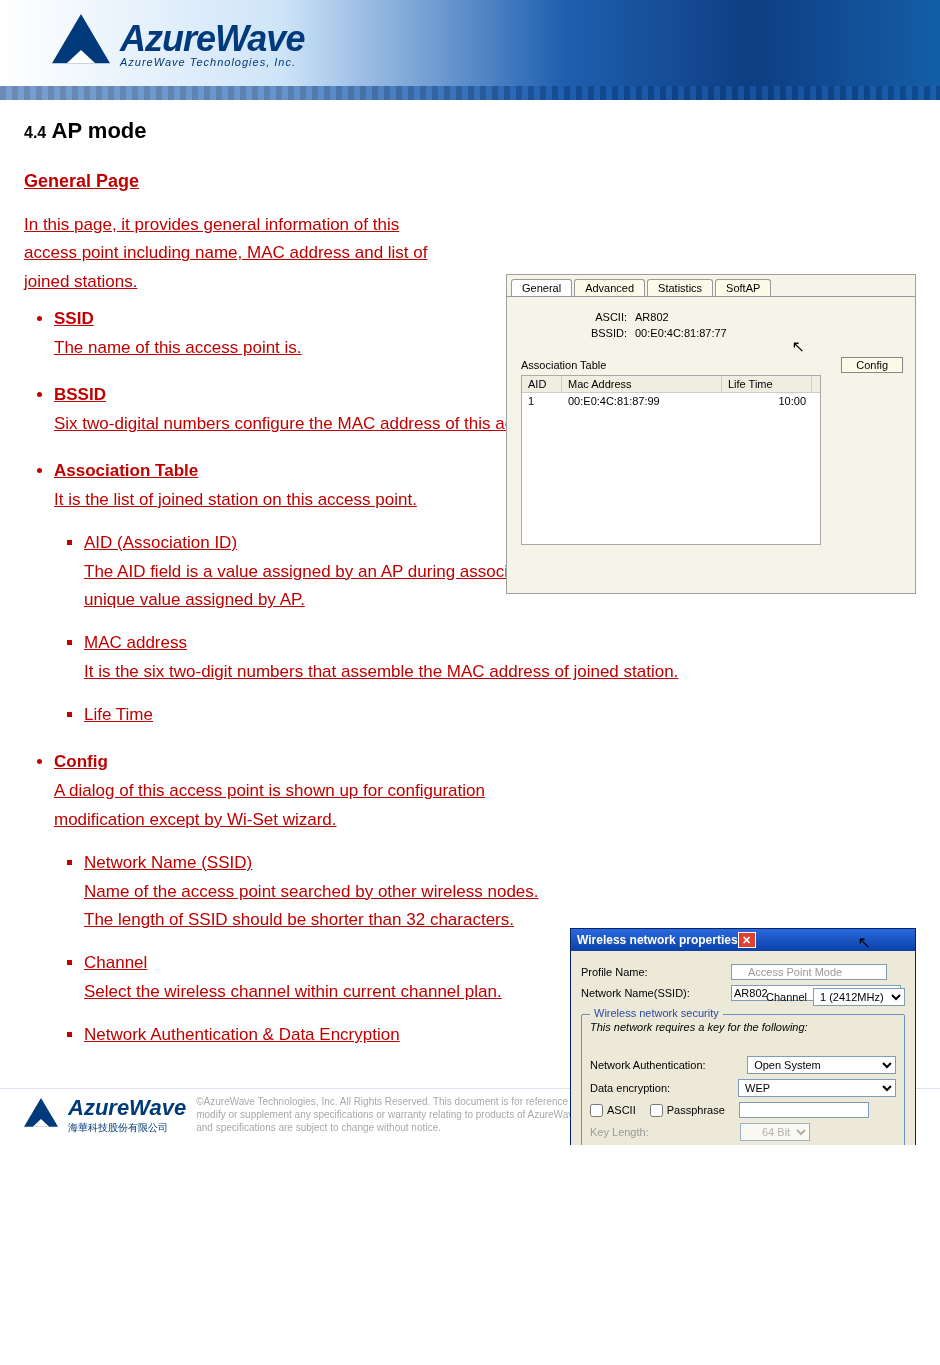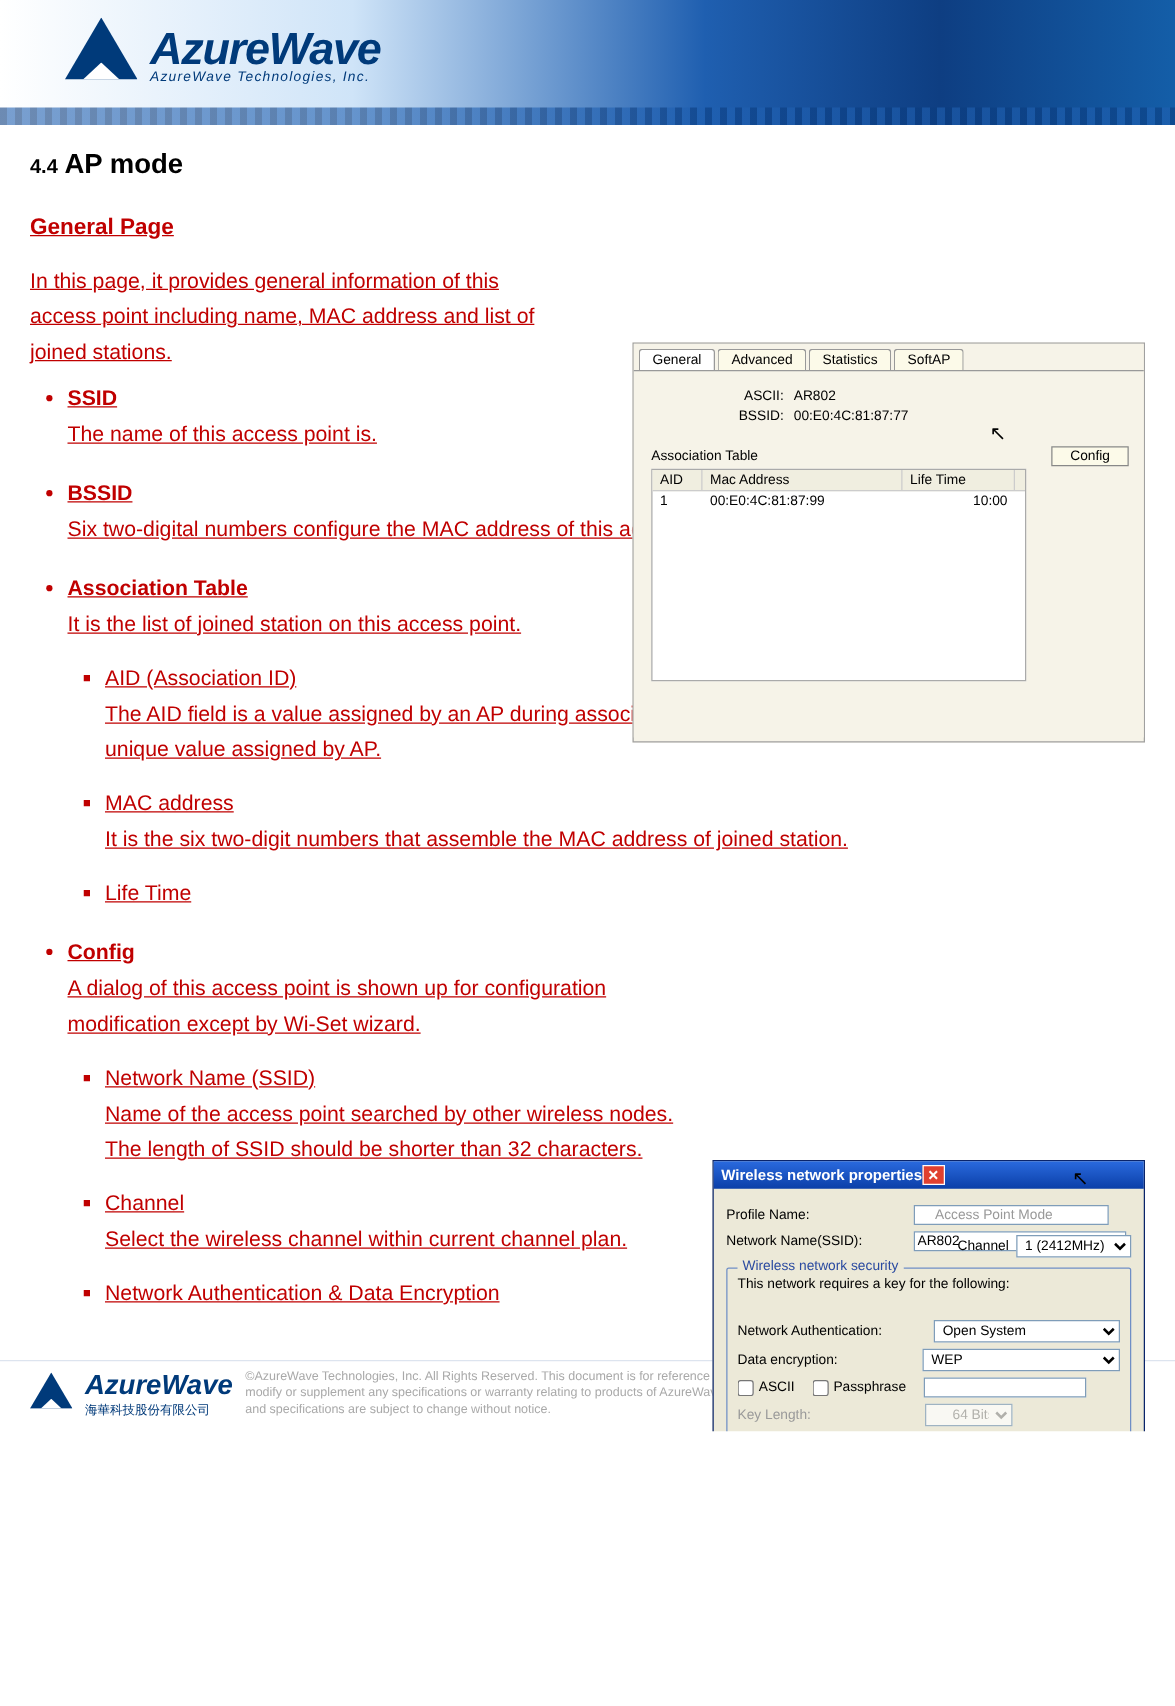--- a/index.html
+++ b/index.html
@@ -328,21 +328,21 @@
       </div>
       <div class="drow" style="justify-content:flex-end; margin-top:-18px;">
           <span style="margin-right:6px;">Channel</span>
           <select style="width:92px;">
             <option>1 (2412MHz)</option>
           </select>
       </div>
 
       <div class="fieldset">
         <span class="legend">Wireless network security</span>
-        <div style="margin-bottom:23px;">This network requires a key for the following:</div>
+        <div style="margin-bottom:23px;font-style:italic;">This network requires a key for the following:</div>
         <div class="drow">
           <span class="dlbl">Network Authentication:</span>
           <select style="width:160px;margin-left:18px;"><option>Open System</option></select>
         </div>
         <div class="drow">
           <span class="dlbl">Data encryption:</span>
           <select style="width:160px;"><option>WEP</option></select>
         </div>
         <div class="drow">
           <label class="chk">

